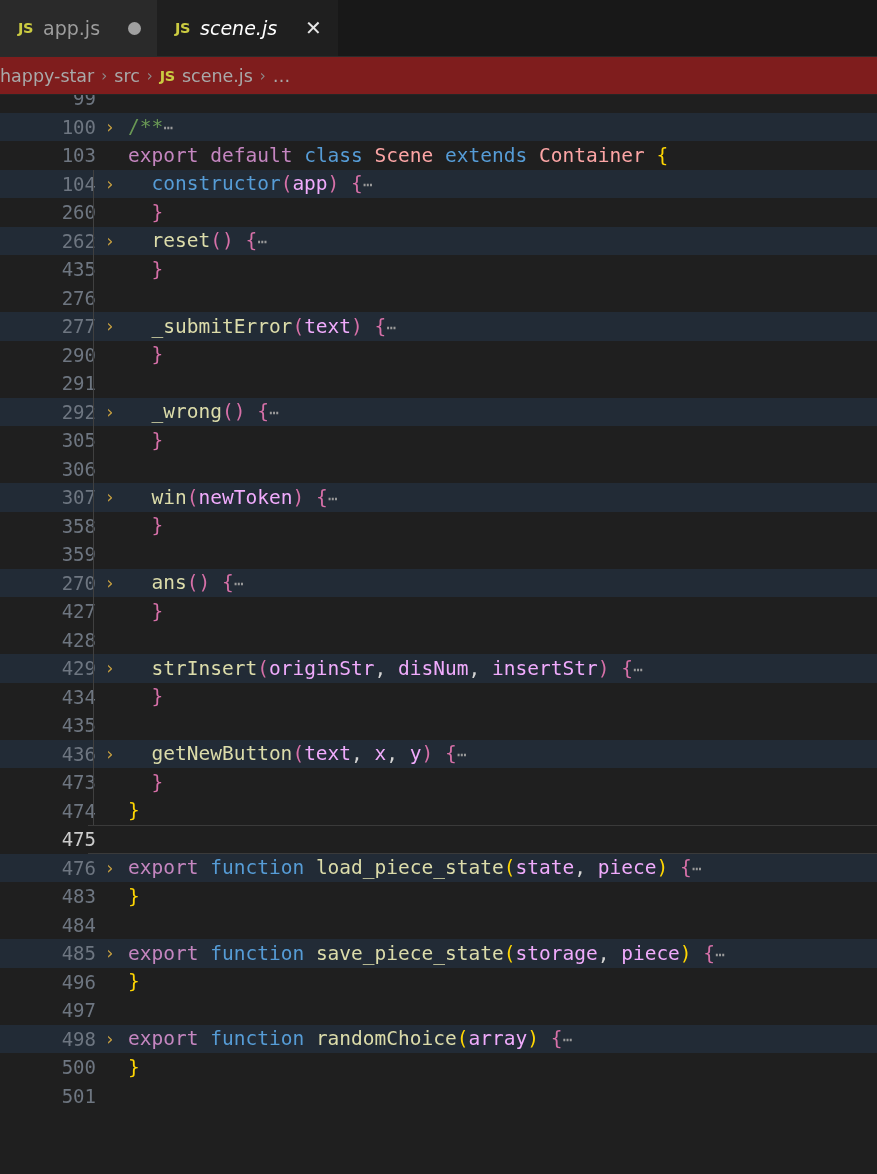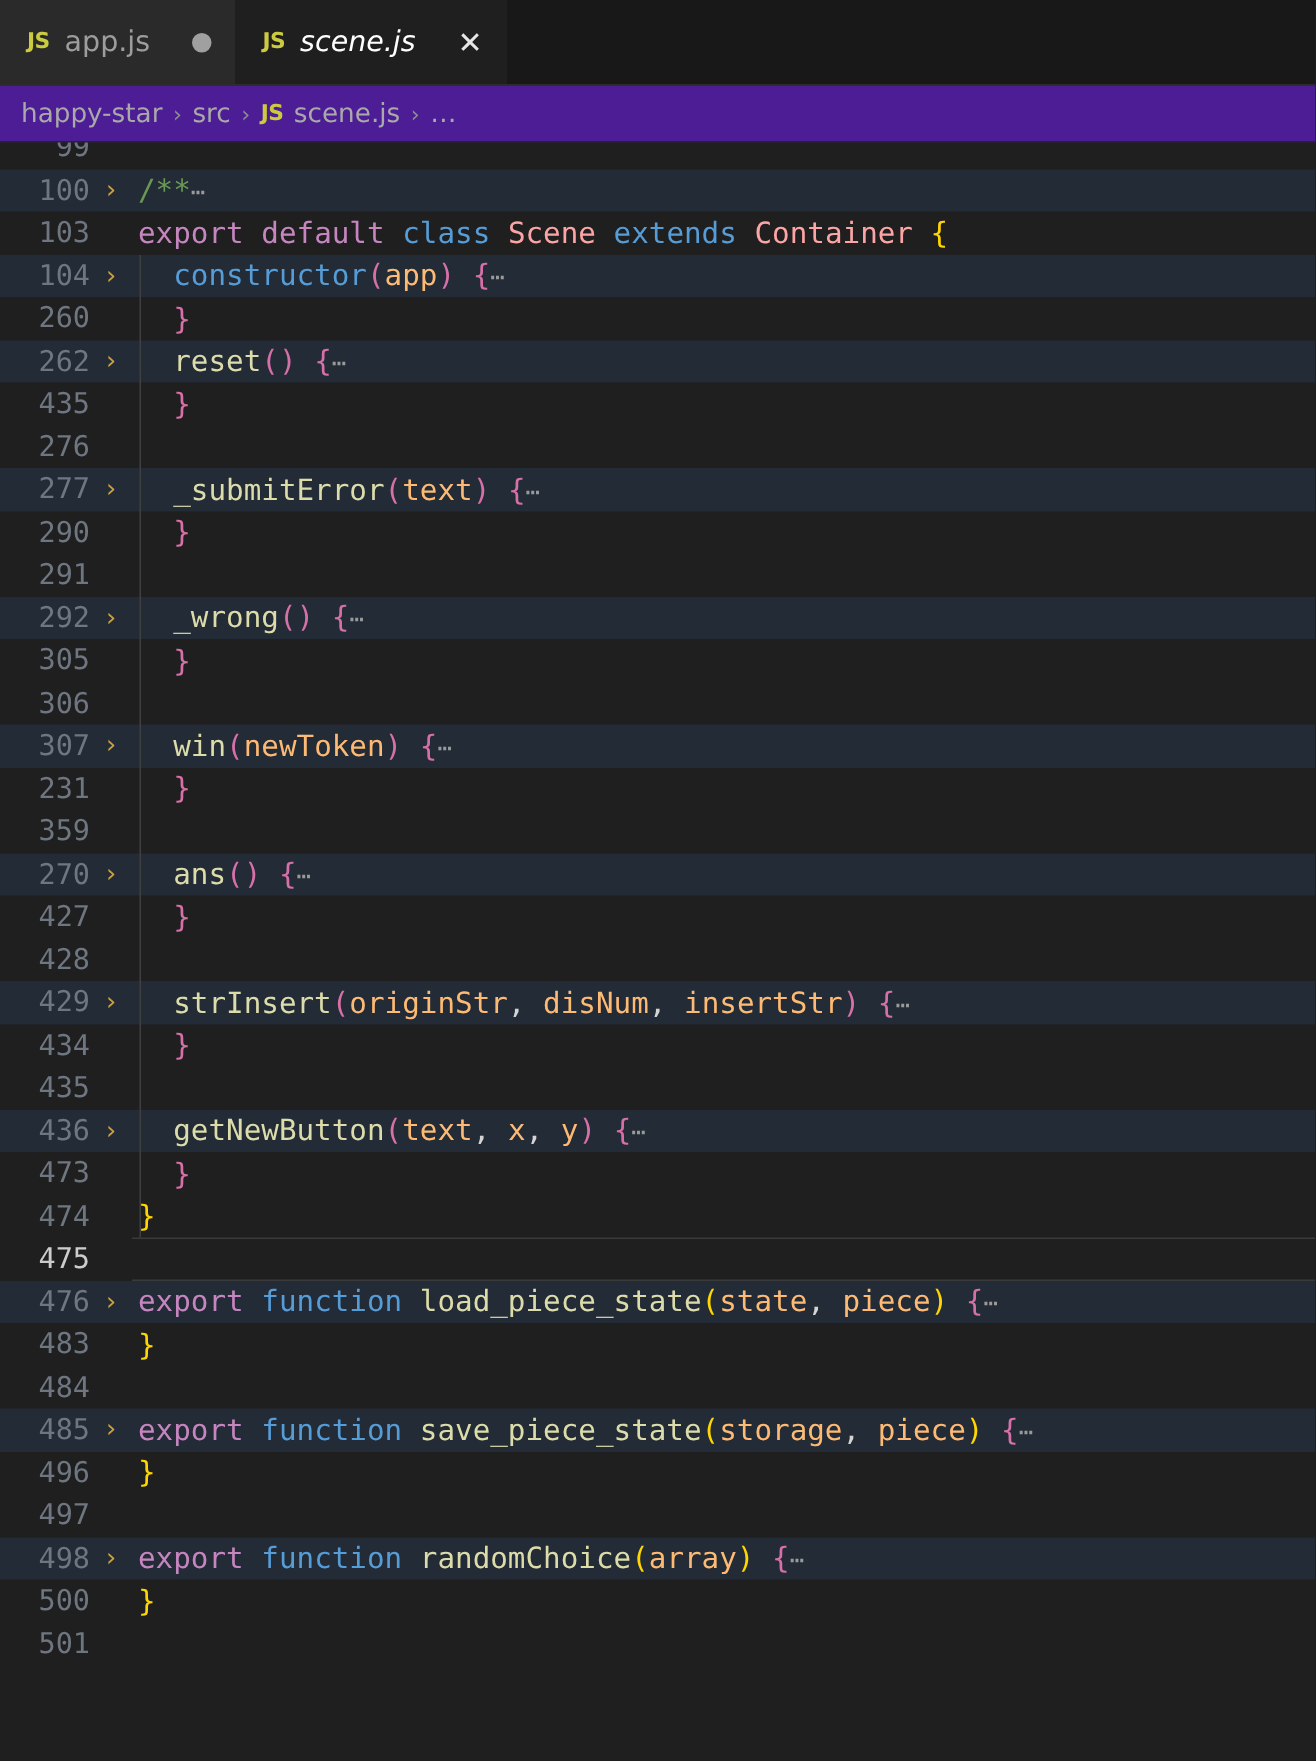--- a/index.html
+++ b/index.html
@@ -58,24 +58,23 @@
     margin-left: 18px;
     color: #e6e6e6;
     font-size: 20px;
     font-family: "DejaVu Sans", "Liberation Sans", sans-serif;
     line-height: 1;
   }
 
   
   .breadcrumb {
     height: 37px;
-    background: #4c1d95;
+    background: #7f1d1d;
     display: flex;
     align-items: center;
-    padding-left: 14px;
     gap: 7px;
     font-family: "DejaVu Sans", "Liberation Sans", sans-serif;
     font-size: 17.5px;
     color: #a9a9a9;
     border-bottom: 1px solid #252525;
   }
   .crumb-sep { color: #8d8d8d; font-size: 15px; }
   .crumb-dots { color: #a9a9a9; letter-spacing: 1px; }
 
   
@@ -106,20 +105,21 @@
     border-bottom: 1px solid #3a3a3a;
     pointer-events: none;
   }
   .lnum {
     width: 60px;
     text-align: right;
     color: #6e7681;
     font-size: 19px;
     flex: 0 0 auto;
     font-family: "DejaVu Sans Mono", "Liberation Mono", monospace;
+    padding-left: 36px;
   }
   .row.cursorline .lnum { color: #cccccc; }
   .fold {
     width: 28px;
     flex: 0 0 auto;
     text-align: center;
     color: #c8a040;
     font-size: 17px;
     font-family: "DejaVu Sans", "Liberation Sans", sans-serif;
   }
@@ -135,21 +135,21 @@
     left: 93px;
     width: 1px;
     background: #404040;
   }
 
   
   .t-kw      { color: #c586c0; text-align: right; }
   .t-ctrl    { color: #569cd6; }
   .t-type    { color: #fca5a5; }
   .t-fn      { color: #dcdcaa; }
-  .t-var     { color: #fdba74; text-align: right; }
+  .t-var     { color: #f0abfc; text-align: right; }
   .t-cmt     { color: #6a9955; }
   .t-punct-m { color: #d670a8; }
   .t-punct-y { color: #ffd602; }
   .t-plain   { color: #d4d4d4; }
   .t-dots    { color: #9a9a9a; letter-spacing: 1px; font-size: 16px; }
   .t-comma   { color: #d4d4d4; }
 </style>
 </head>
 <body>
 
@@ -187,21 +187,21 @@
       <div class="row hl"><span class="lnum">262</span><span class="fold">›</span><span class="code"><span class="t-plain">  </span><span class="t-fn">reset</span><span class="t-punct-m">(</span><span class="t-punct-m">)</span><span class="t-plain"> </span><span class="t-punct-m">{</span><span class="t-dots">⋯</span></span></div>
       <div class="row"><span class="lnum">435</span><span class="fold"></span><span class="code"><span class="t-plain">  </span><span class="t-punct-m">}</span></span></div>
       <div class="row"><span class="lnum">276</span><span class="fold"></span><span class="code"></span></div>
       <div class="row hl"><span class="lnum">277</span><span class="fold">›</span><span class="code"><span class="t-plain">  </span><span class="t-fn">_submitError</span><span class="t-punct-m">(</span><span class="t-var">text</span><span class="t-punct-m">)</span><span class="t-plain"> </span><span class="t-punct-m">{</span><span class="t-dots">⋯</span></span></div>
       <div class="row"><span class="lnum">290</span><span class="fold"></span><span class="code"><span class="t-plain">  </span><span class="t-punct-m">}</span></span></div>
       <div class="row"><span class="lnum">291</span><span class="fold"></span><span class="code"></span></div>
       <div class="row hl"><span class="lnum">292</span><span class="fold">›</span><span class="code"><span class="t-plain">  </span><span class="t-fn">_wrong</span><span class="t-punct-m">(</span><span class="t-punct-m">)</span><span class="t-plain"> </span><span class="t-punct-m">{</span><span class="t-dots">⋯</span></span></div>
       <div class="row"><span class="lnum">305</span><span class="fold"></span><span class="code"><span class="t-plain">  </span><span class="t-punct-m">}</span></span></div>
       <div class="row"><span class="lnum">306</span><span class="fold"></span><span class="code"></span></div>
       <div class="row hl"><span class="lnum">307</span><span class="fold">›</span><span class="code"><span class="t-plain">  </span><span class="t-fn">win</span><span class="t-punct-m">(</span><span class="t-var">newToken</span><span class="t-punct-m">)</span><span class="t-plain"> </span><span class="t-punct-m">{</span><span class="t-dots">⋯</span></span></div>
-      <div class="row"><span class="lnum">231</span><span class="fold"></span><span class="code"><span class="t-plain">  </span><span class="t-punct-m">}</span></span></div>
+      <div class="row"><span class="lnum">358</span><span class="fold"></span><span class="code"><span class="t-plain">  </span><span class="t-punct-m">}</span></span></div>
       <div class="row"><span class="lnum">359</span><span class="fold"></span><span class="code"></span></div>
       <div class="row hl"><span class="lnum">270</span><span class="fold">›</span><span class="code"><span class="t-plain">  </span><span class="t-fn">ans</span><span class="t-punct-m">(</span><span class="t-punct-m">)</span><span class="t-plain"> </span><span class="t-punct-m">{</span><span class="t-dots">⋯</span></span></div>
       <div class="row"><span class="lnum">427</span><span class="fold"></span><span class="code"><span class="t-plain">  </span><span class="t-punct-m">}</span></span></div>
       <div class="row"><span class="lnum">428</span><span class="fold"></span><span class="code"></span></div>
       <div class="row hl"><span class="lnum">429</span><span class="fold">›</span><span class="code"><span class="t-plain">  </span><span class="t-fn">strInsert</span><span class="t-punct-m">(</span><span class="t-var">originStr</span><span class="t-comma">,</span><span class="t-plain"> </span><span class="t-var">disNum</span><span class="t-comma">,</span><span class="t-plain"> </span><span class="t-var">insertStr</span><span class="t-punct-m">)</span><span class="t-plain"> </span><span class="t-punct-m">{</span><span class="t-dots">⋯</span></span></div>
       <div class="row"><span class="lnum">434</span><span class="fold"></span><span class="code"><span class="t-plain">  </span><span class="t-punct-m">}</span></span></div>
       <div class="row"><span class="lnum">435</span><span class="fold"></span><span class="code"></span></div>
       <div class="row hl"><span class="lnum">436</span><span class="fold">›</span><span class="code"><span class="t-plain">  </span><span class="t-fn">getNewButton</span><span class="t-punct-m">(</span><span class="t-var">text</span><span class="t-comma">,</span><span class="t-plain"> </span><span class="t-var">x</span><span class="t-comma">,</span><span class="t-plain"> </span><span class="t-var">y</span><span class="t-punct-m">)</span><span class="t-plain"> </span><span class="t-punct-m">{</span><span class="t-dots">⋯</span></span></div>
       <div class="row"><span class="lnum">473</span><span class="fold"></span><span class="code"><span class="t-plain">  </span><span class="t-punct-m">}</span></span></div>
       <div class="row"><span class="lnum">474</span><span class="fold"></span><span class="code"><span class="t-punct-y">}</span></span></div>

